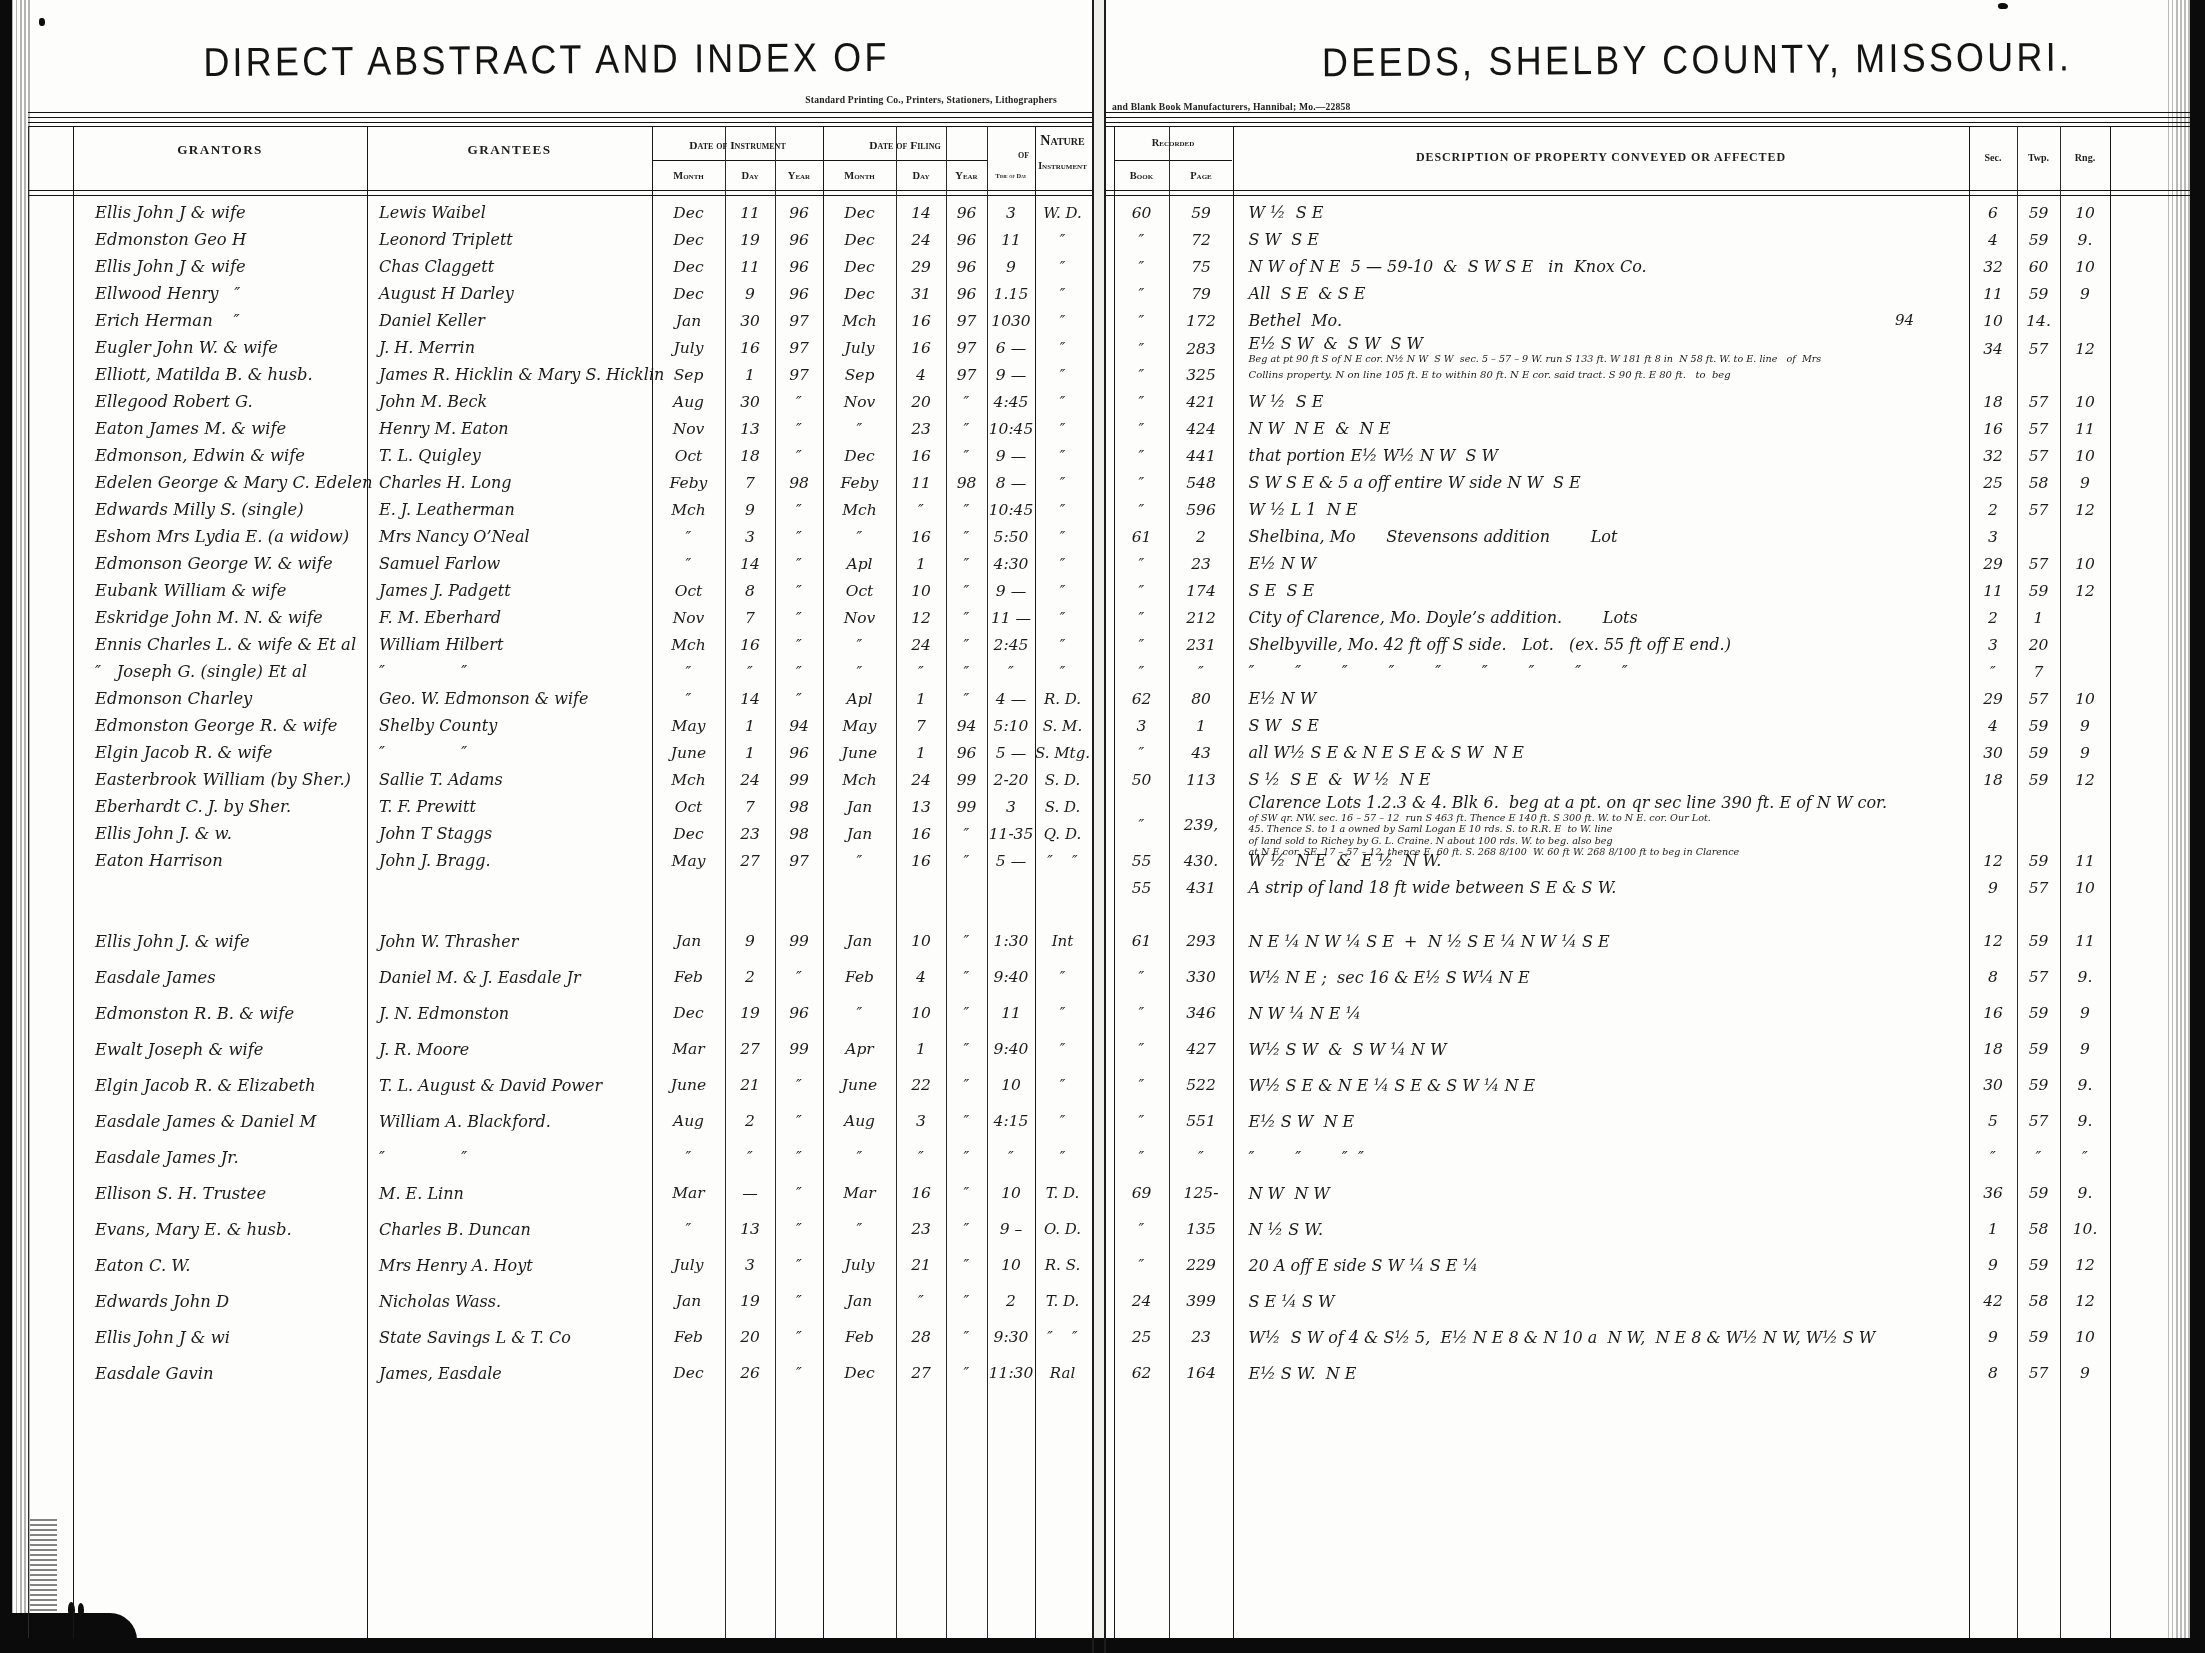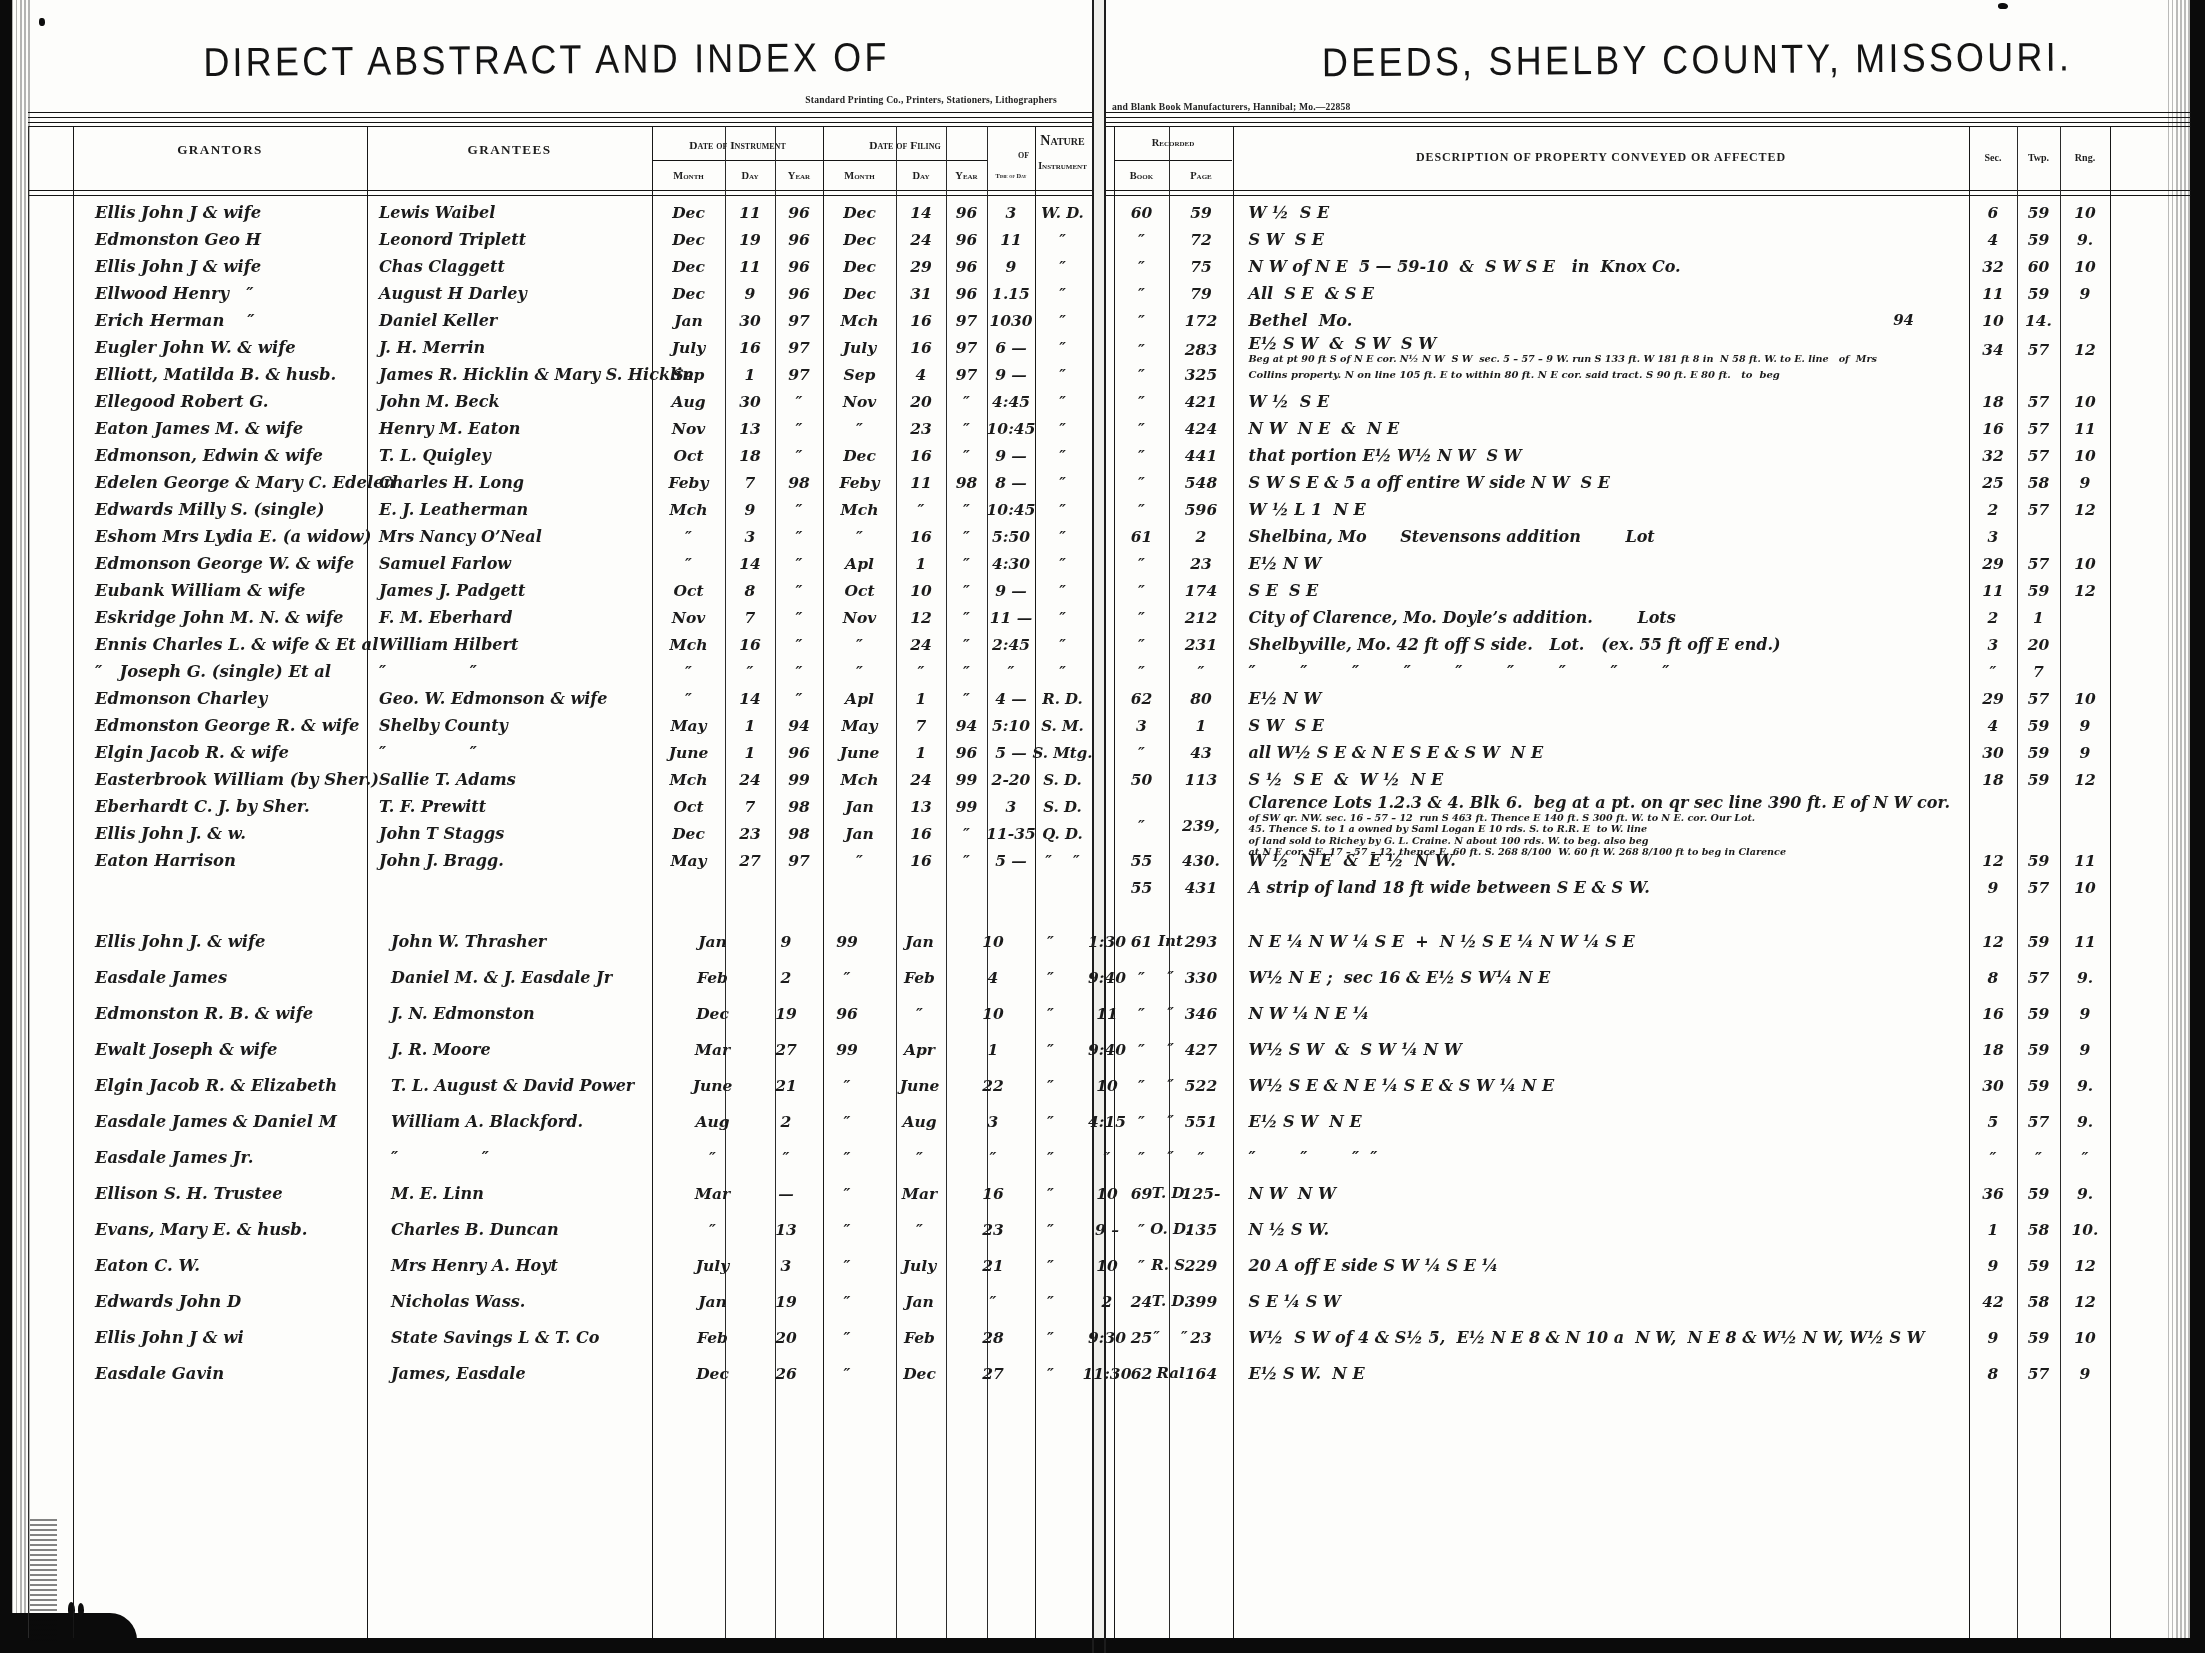--- a/index.html
+++ b/index.html
@@ -19,24 +19,24 @@
   .hline{position:absolute;height:1.4px;background:#141414;}
   .hline.thin{height:0.9px;}
   .gutter{position:absolute;top:0;height:1654px;width:1.8px;background:#1c1c1c;}
   
   .bigtitle{position:absolute;font-family:"Liberation Sans",sans-serif;font-size:36px;letter-spacing:3.2px;
             color:#141414;transform:scaleY(1.12) rotate(-0.4deg);text-align:center;white-space:nowrap;}
   .imprint{position:absolute;font-size:9.6px;font-weight:bold;letter-spacing:0.2px;color:#222;white-space:nowrap;}
   .colhead{position:absolute;font-family:"Liberation Serif",serif;font-variant:small-caps;font-weight:bold;
            color:#1d1d1d;text-align:center;white-space:nowrap;}
   
-  .rowsbox{position:absolute;font-weight:bold;}
+  .rowsbox{position:absolute;}
   .lrow{display:grid;grid-template-columns:294px 285px 73px 50px 48px 73px 50px 41px 48px 55px;height:27px;}
   .rrow{display:grid;grid-template-columns:55px 64px 736px 48px 43px 50px;height:27px;}
-  .tall .lrow,.lrow.tall{height:36px;gap:12px;}
+  .tall .lrow,.lrow.tall{height:36px;}
   .tall .rrow,.rrow.tall{height:36px;}
   .c{display:flex;align-items:center;overflow:visible;}
   .ctr{justify-content:center;text-align:center;}
   .hw{font-family:"DejaVu Serif",serif;font-style:italic;font-size:15.5px;color:#1b1b1b;white-space:pre;}
   .g1{padding-left:22px;font-size:16.4px;}
   .g2{padding-left:12px;font-size:16px;}
   .nat{font-size:15px;}
   .desc{position:relative;padding-left:15.5px;font-size:16px;flex-direction:column;align-items:flex-start;justify-content:center;z-index:3;}
   .dmain{white-space:pre;}
   .dsm .dmain{font-size:10px;line-height:11px;white-space:pre-wrap;}

